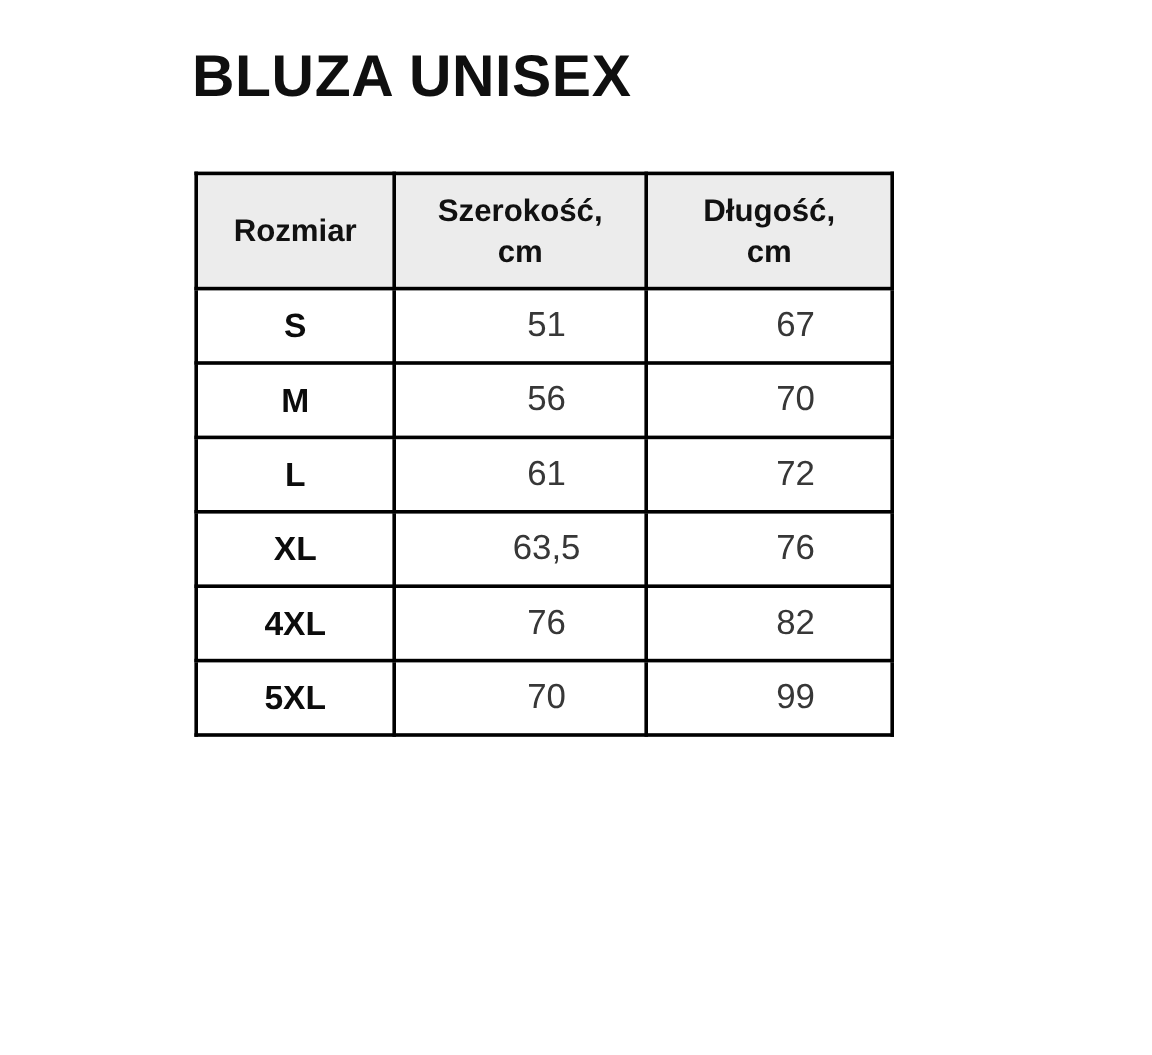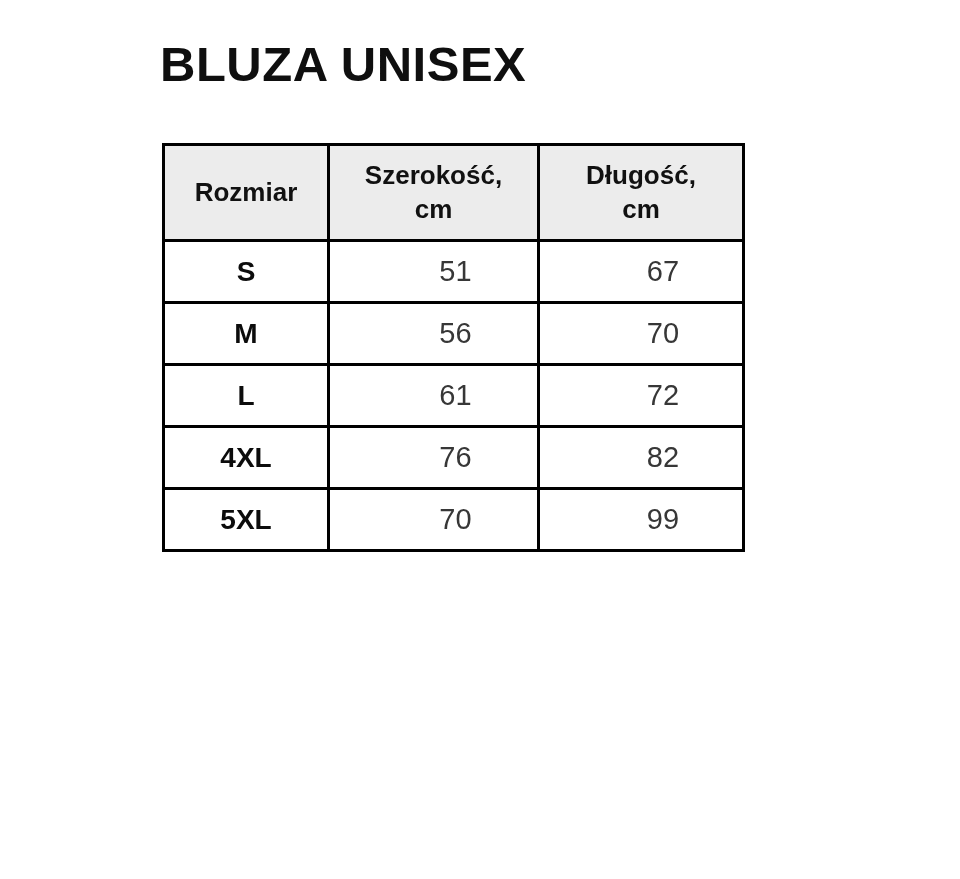--- a/index.html
+++ b/index.html
@@ -128,20 +128,25 @@
           <th>M</th>
           <td>56</td>
           <td>70</td>
         </tr>
         <tr>
           <th>L</th>
           <td>61</td>
           <td>72</td>
         </tr>
         <tr>
+          <th>XL</th>
+          <td>63,5</td>
+          <td>76</td>
+        </tr>
+        <tr>
           <th>4XL</th>
           <td>76</td>
           <td>82</td>
         </tr>
         <tr>
           <th>5XL</th>
           <td>70</td>
           <td>99</td>
         </tr>
       </tbody>

